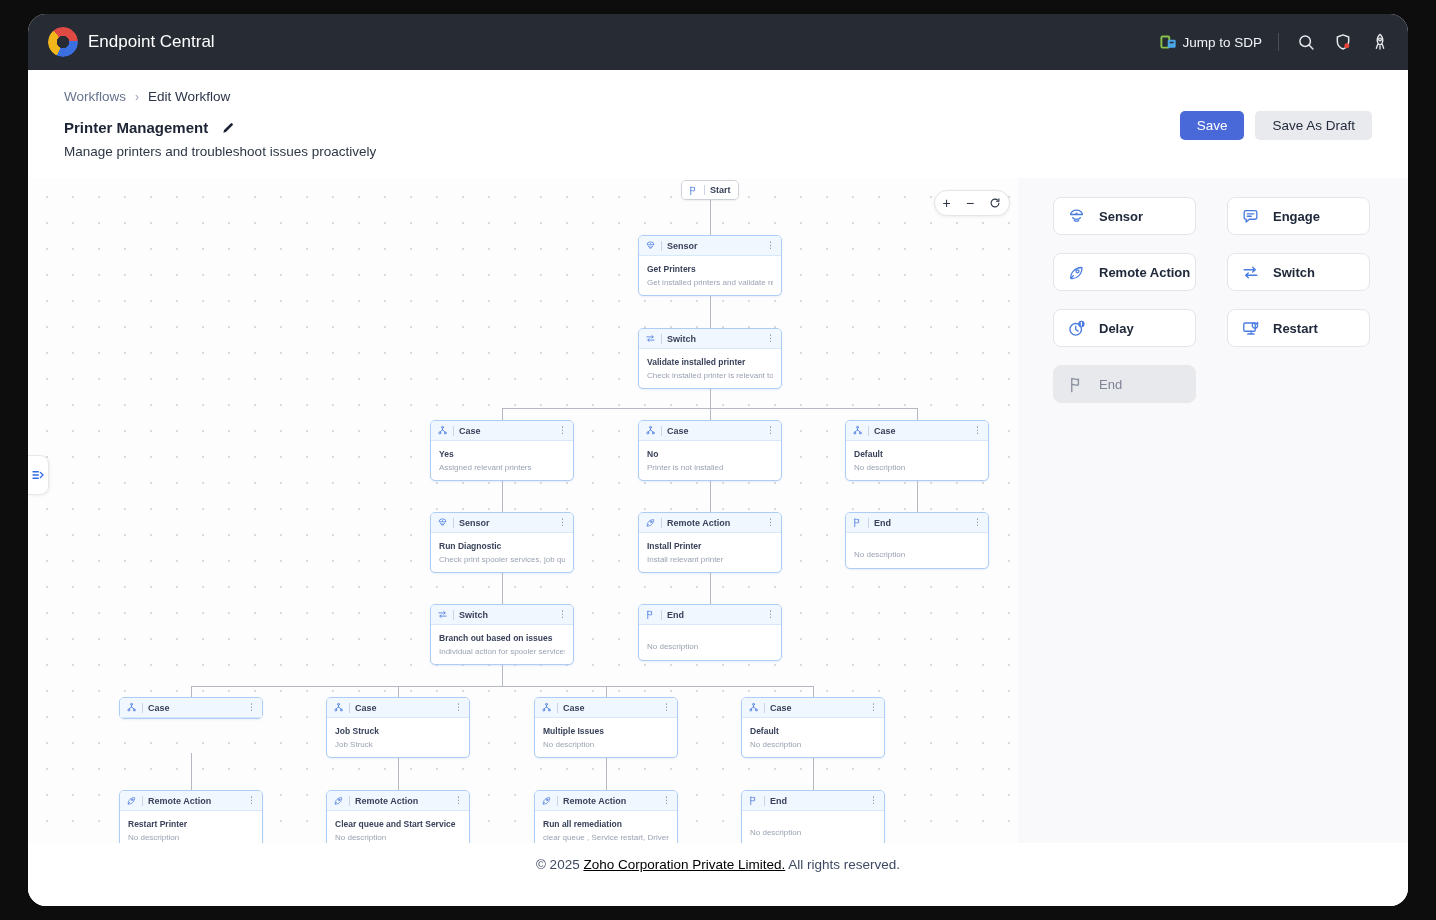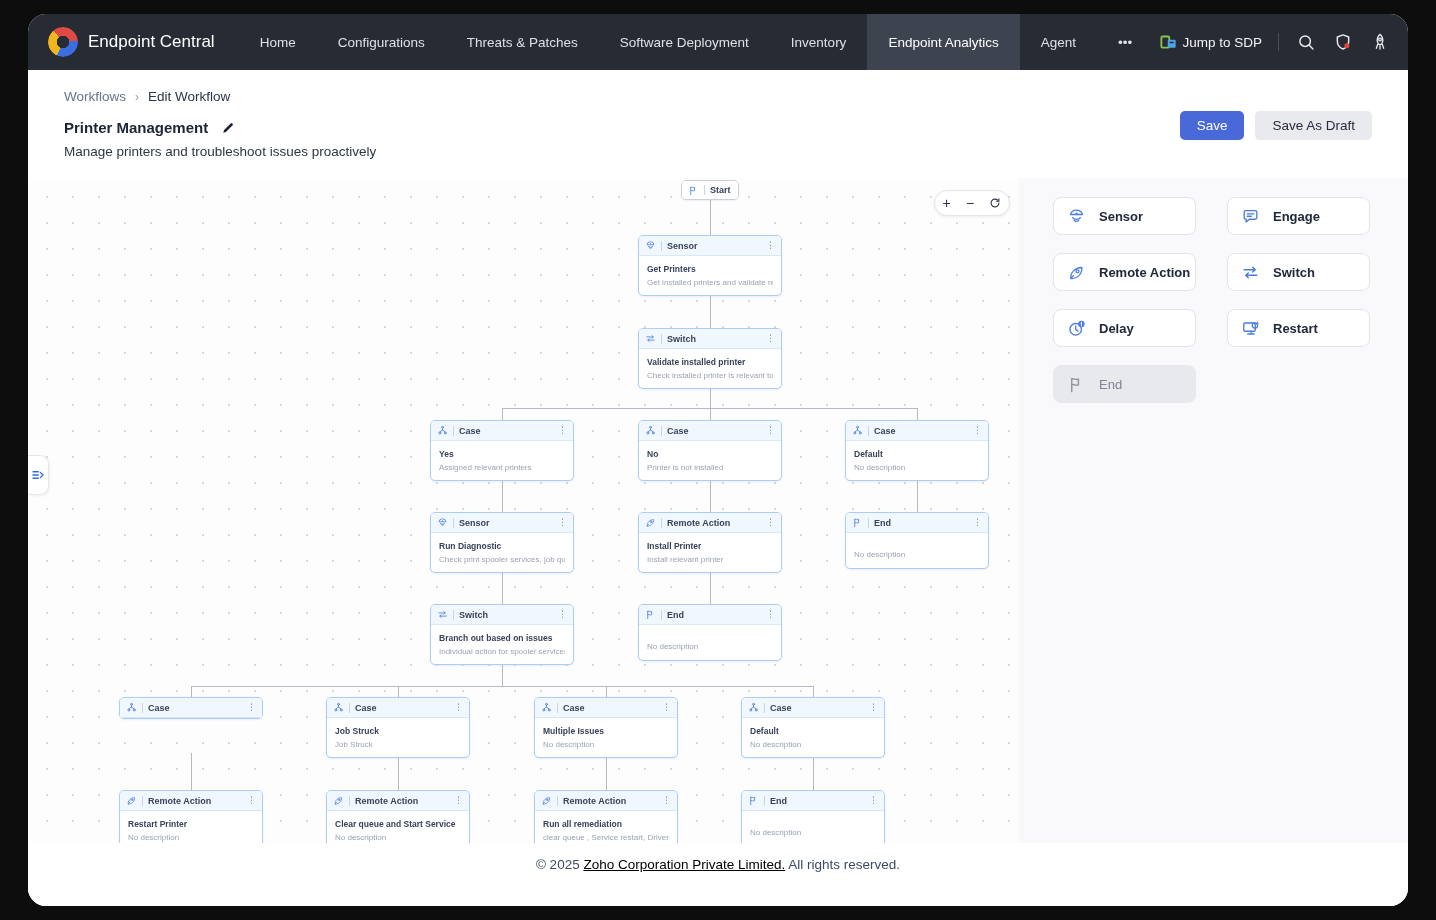--- a/index.html
+++ b/index.html
@@ -100,30 +100,20 @@
 </head>
 <body>
 
 <div class="window">
 
   <nav class="topnav">
     <div class="brand">
       <span class="logo"></span>
       <span class="brand-name">Endpoint Central</span>
     </div>
-    <div class="nav-items" id="nav-items">
-        <div class="nav-item">Home</div>
-        <div class="nav-item">Configurations</div>
-        <div class="nav-item">Threats &amp; Patches</div>
-        <div class="nav-item">Software Deployment</div>
-        <div class="nav-item">Inventory</div>
-        <div class="nav-item active">Endpoint Analytics</div>
-        <div class="nav-item">Agent</div>
-        <div class="nav-item">•••</div>
-      </div>
     <div class="nav-right">
       <div class="sdp">
         <svg width="19" height="19" viewBox="0 0 24 24">
           <rect x="3" y="4.5" width="10" height="14" rx="1.5" fill="none" stroke="#8ac34a" stroke-width="2.4"></rect>
           <rect x="11" y="8.5" width="10" height="10" rx="1.5" fill="#4aa8e8"></rect>
           <rect x="13.5" y="11" width="5" height="2" fill="#262b34"></rect>
         </svg>
         <span>Jump to SDP</span>
       </div>
       <span class="nav-divider"></span>

